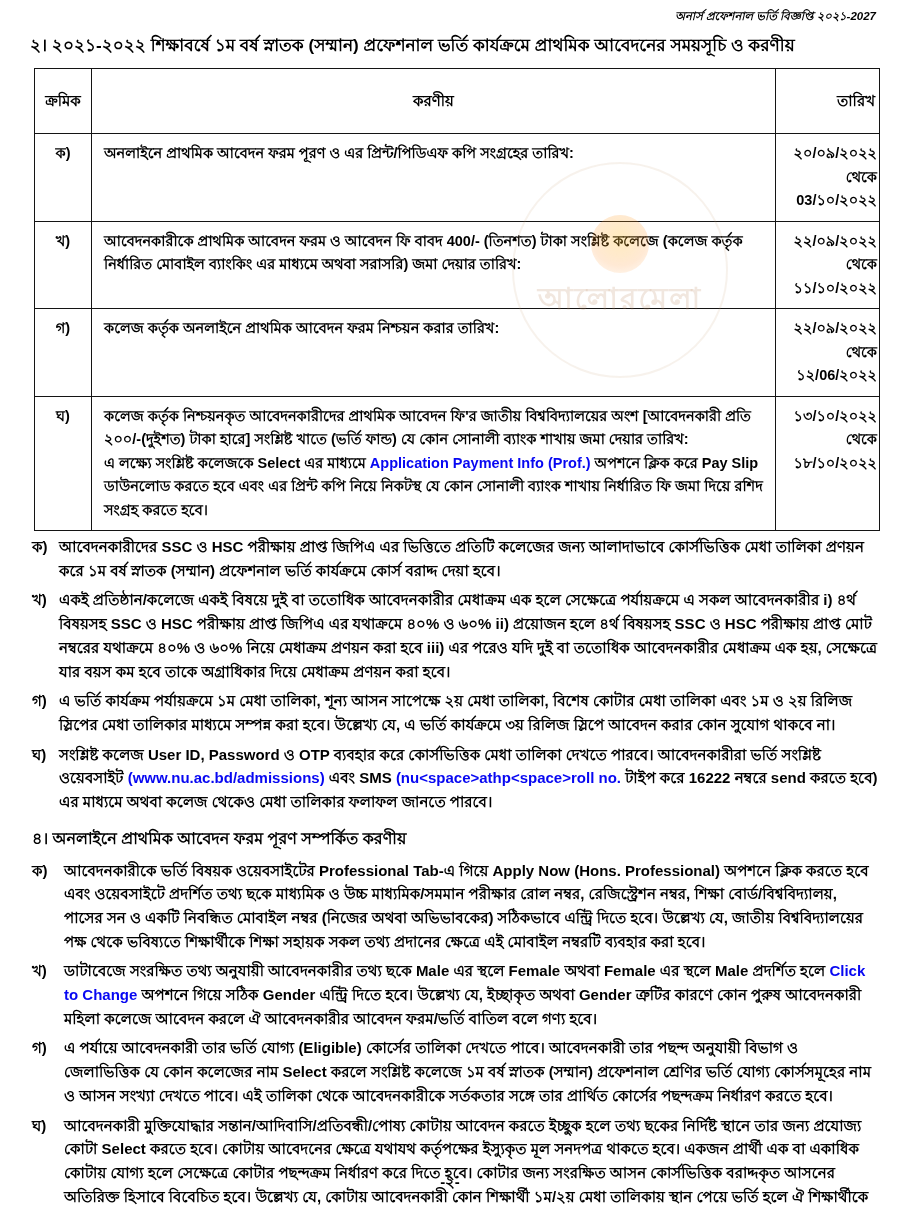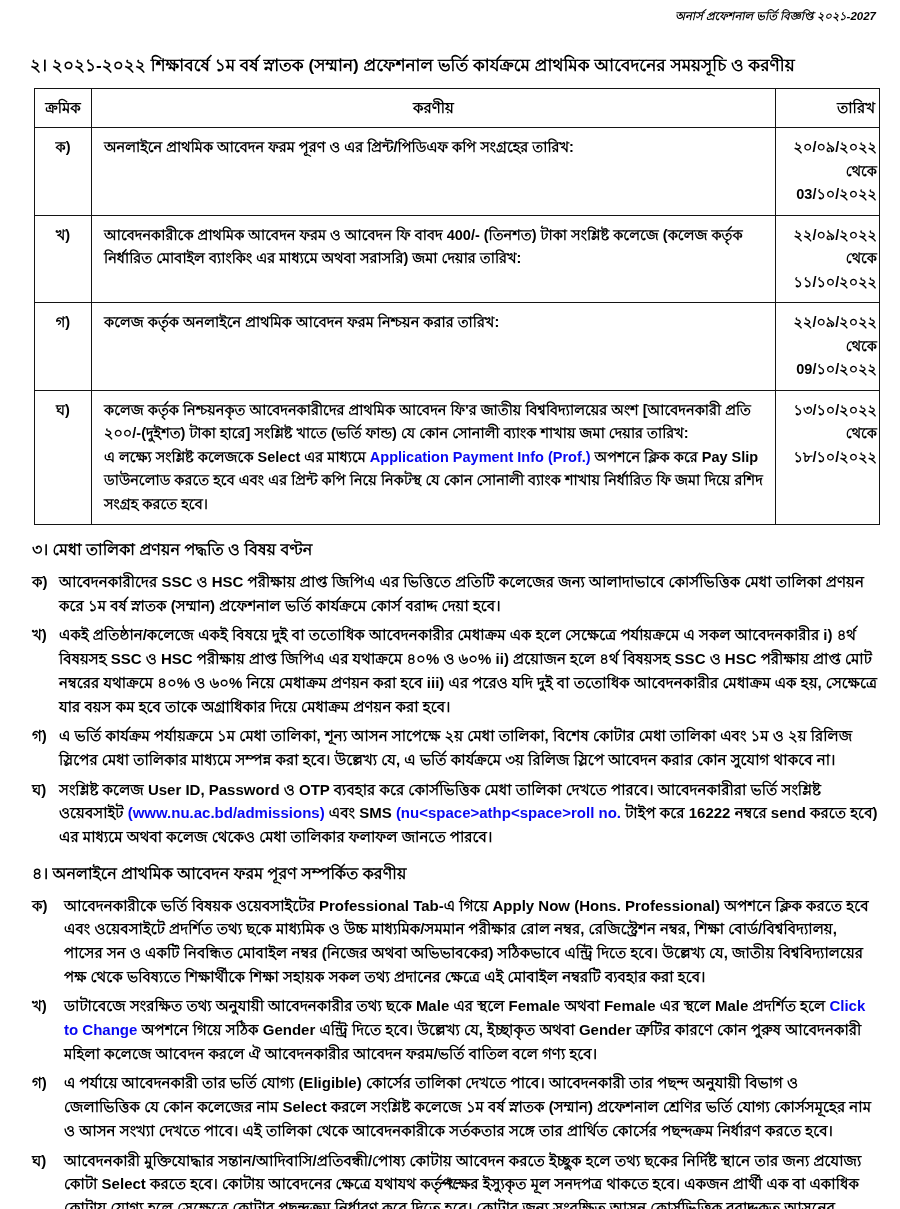--- a/index.html
+++ b/index.html
@@ -23,41 +23,41 @@
     text-align: right;
     font-size: 11.5px;
     font-weight: bold;
     font-style: italic;
     padding-right: 2px;
     margin-top: 2px;
   }
   .doc-title {
     font-size: 17px;
     font-weight: bold;
-    margin-top: 25px;
+    margin-top: 5px;
     margin-bottom: 8px;
   }
   
   table.sched {
     width: 846px;
     margin-left: 4px;
     border-collapse: collapse;
     table-layout: fixed;
   }
   table.sched th, table.sched td {
     border: 1.6px solid #141414;
     vertical-align: top;
     font-size: 14.5px;
     font-weight: bold;
     line-height: 1.62;
   }
   th.col-serial, td.cell-serial { width: 57px; text-align: center; padding-top: 8px; }
   th.col-action { text-align: center; }
   th.col-date, td.cell-date { width: 104px; text-align: right; }
-  table.sched th { padding: 7px 4px; font-size: 15px; }
+  table.sched th { padding: 20px 4px; font-size: 15px; }
   td.cell-action { padding: 8px 10px 8px 12px; }
   td.cell-date { padding: 8px 2px; line-height: 2.0; font-size: 14.5px; }
   tr.row-a td { height: 72px; }
   tr.row-b td { height: 70px; }
   tr.row-c td { height: 68px; }
   tr.row-d td { height: 124px; }
   .link {
     color: #0707f2;
     font-family: "Liberation Sans", sans-serif;
     font-weight: bold;
@@ -118,20 +118,24 @@
     color: rgba(190,140,100,0.38);
     letter-spacing: 2px;
     white-space: nowrap;
   }
 </style>
 </head>
 <body>
 
 <div class="page">
 
+  <div class="watermark">
+    <div class="sun"></div>
+    <div class="wm-text">আলোরমেলা</div>
+  </div>
 
   <div class="topline">অনার্স প্রফেশনাল ভর্তি বিজ্ঞপ্তি ২০২১-2027</div>
 
   <div class="doc-title">২। ২০২১-২০২২ শিক্ষাবর্ষে ১ম বর্ষ স্নাতক (সম্মান) প্রফেশনাল ভর্তি কার্যক্রমে প্রাথমিক আবেদনের সময়সূচি ও করণীয়</div>
 
   <table class="sched">
     <thead>
       <tr>
         <th class="col-serial">ক্রমিক</th>
         <th class="col-action">করণীয়</th>
@@ -156,40 +160,39 @@
           <div>থেকে</div>
           <div>১১/১০/২০২২</div>
         </td>
       </tr>
       <tr class="row-c">
         <td class="cell-serial">গ)</td>
         <td class="cell-action">কলেজ কর্তৃক অনলাইনে প্রাথমিক আবেদন ফরম নিশ্চয়ন করার তারিখ:</td>
         <td class="cell-date">
           <div>২২/০৯/২০২২</div>
           <div>থেকে</div>
-          <div>09/১০/২০২২</div>
+          <div>১২/06/২০২২</div>
         </td>
       </tr>
       <tr class="row-d">
         <td class="cell-serial">ঘ)</td>
         <td class="cell-action">
           <span>কলেজ কর্তৃক নিশ্চয়নকৃত আবেদনকারীদের প্রাথমিক আবেদন ফি'র জাতীয় বিশ্ববিদ্যালয়ের অংশ [আবেদনকারী প্রতি ২০০/-(দুইশত) টাকা হারে] সংশ্লিষ্ট খাতে (ভর্তি ফান্ড) যে কোন সোনালী ব্যাংক শাখায় জমা দেয়ার তারিখ:</span><br>
           <span>এ লক্ষ্যে সংশ্লিষ্ট কলেজকে Select এর মাধ্যমে </span><span class="link">Application Payment Info (Prof.)</span><span> অপশনে ক্লিক করে Pay Slip ডাউনলোড করতে হবে এবং এর প্রিন্ট কপি নিয়ে নিকটস্থ যে কোন সোনালী ব্যাংক শাখায় নির্ধারিত ফি জমা দিয়ে রশিদ সংগ্রহ করতে হবে।</span>
         </td>
         <td class="cell-date">
           <div>১৩/১০/২০২২</div>
           <div>থেকে</div>
           <div>১৮/১০/২০২২</div>
         </td>
       </tr>
     </tbody>
   </table>
 
   <div class="sec3">
-    <div class="section-title">৩। মেধা তালিকা প্রণয়ন পদ্ধতি ও বিষয় বণ্টন</div>
 
     <div class="item">
       <span class="lbl">ক)</span>
       <span class="txt">আবেদনকারীদের SSC ও HSC পরীক্ষায় প্রাপ্ত জিপিএ এর ভিত্তিতে প্রতিটি কলেজের জন্য আলাদাভাবে কোর্সভিত্তিক মেধা তালিকা প্রণয়ন করে ১ম বর্ষ স্নাতক (সম্মান) প্রফেশনাল ভর্তি কার্যক্রমে কোর্স বরাদ্দ দেয়া হবে।</span>
     </div>
 
     <div class="item">
       <span class="lbl">খ)</span>
       <span class="txt">একই প্রতিষ্ঠান/কলেজে একই বিষয়ে দুই বা ততোধিক আবেদনকারীর মেধাক্রম এক হলে সেক্ষেত্রে পর্যায়ক্রমে এ সকল আবেদনকারীর i) ৪র্থ বিষয়সহ SSC ও HSC পরীক্ষায় প্রাপ্ত জিপিএ এর যথাক্রমে ৪০% ও ৬০% ii) প্রয়োজন হলে ৪র্থ বিষয়সহ SSC ও HSC পরীক্ষায় প্রাপ্ত মোট নম্বরের যথাক্রমে ৪০% ও ৬০% নিয়ে মেধাক্রম প্রণয়ন করা হবে iii) এর পরেও যদি দুই বা ততোধিক আবেদনকারীর মেধাক্রম এক হয়, সেক্ষেত্রে যার বয়স কম হবে তাকে অগ্রাধিকার দিয়ে মেধাক্রম প্রণয়ন করা হবে।</span>
     </div>

